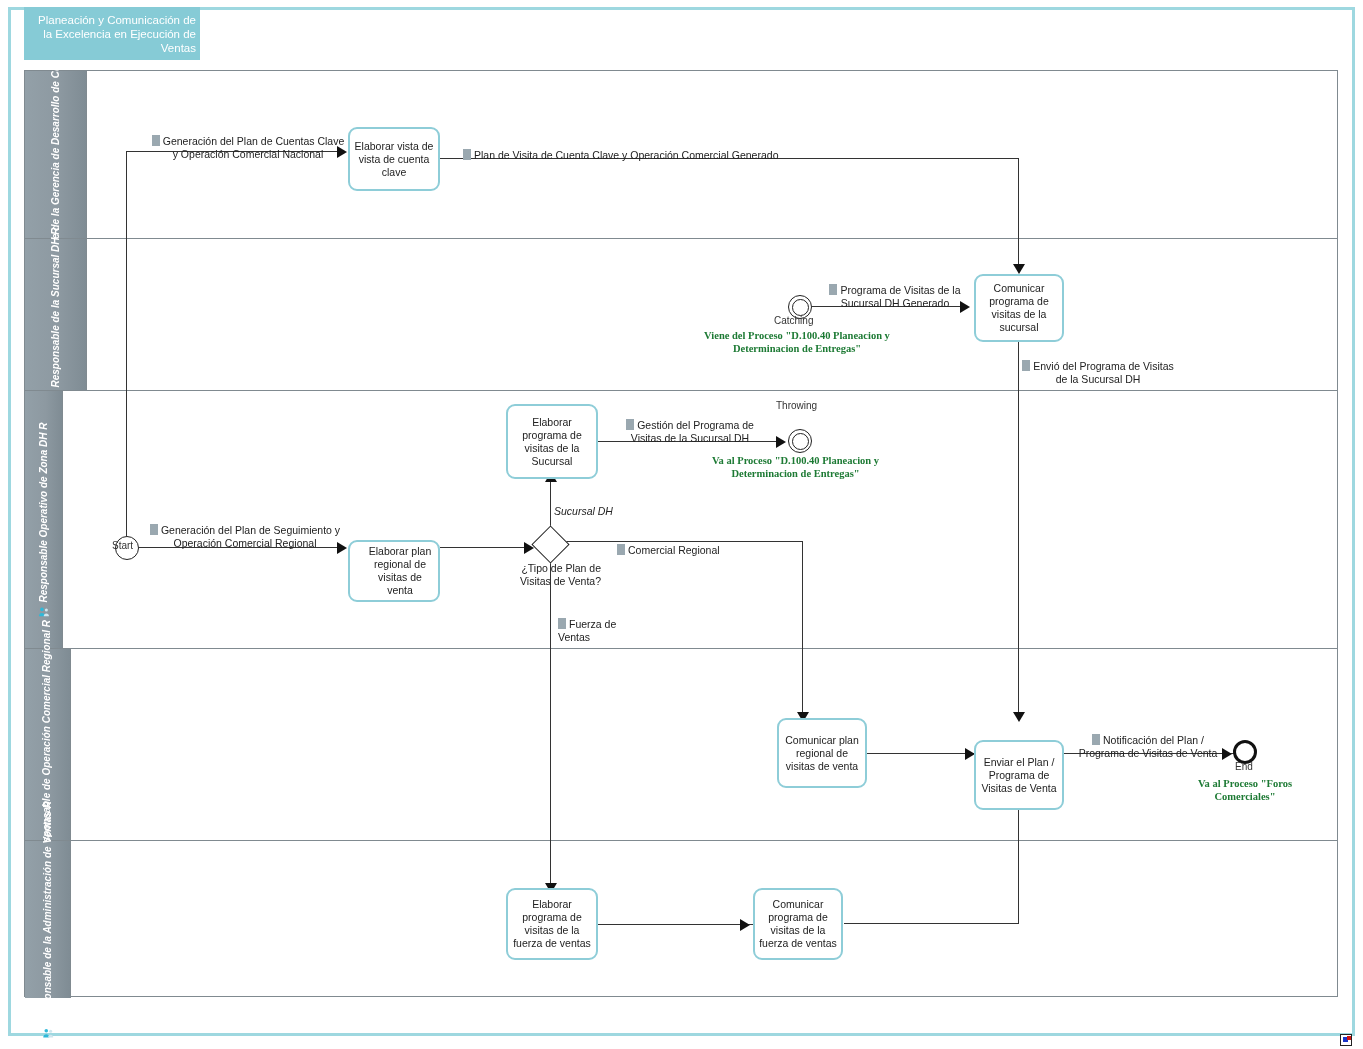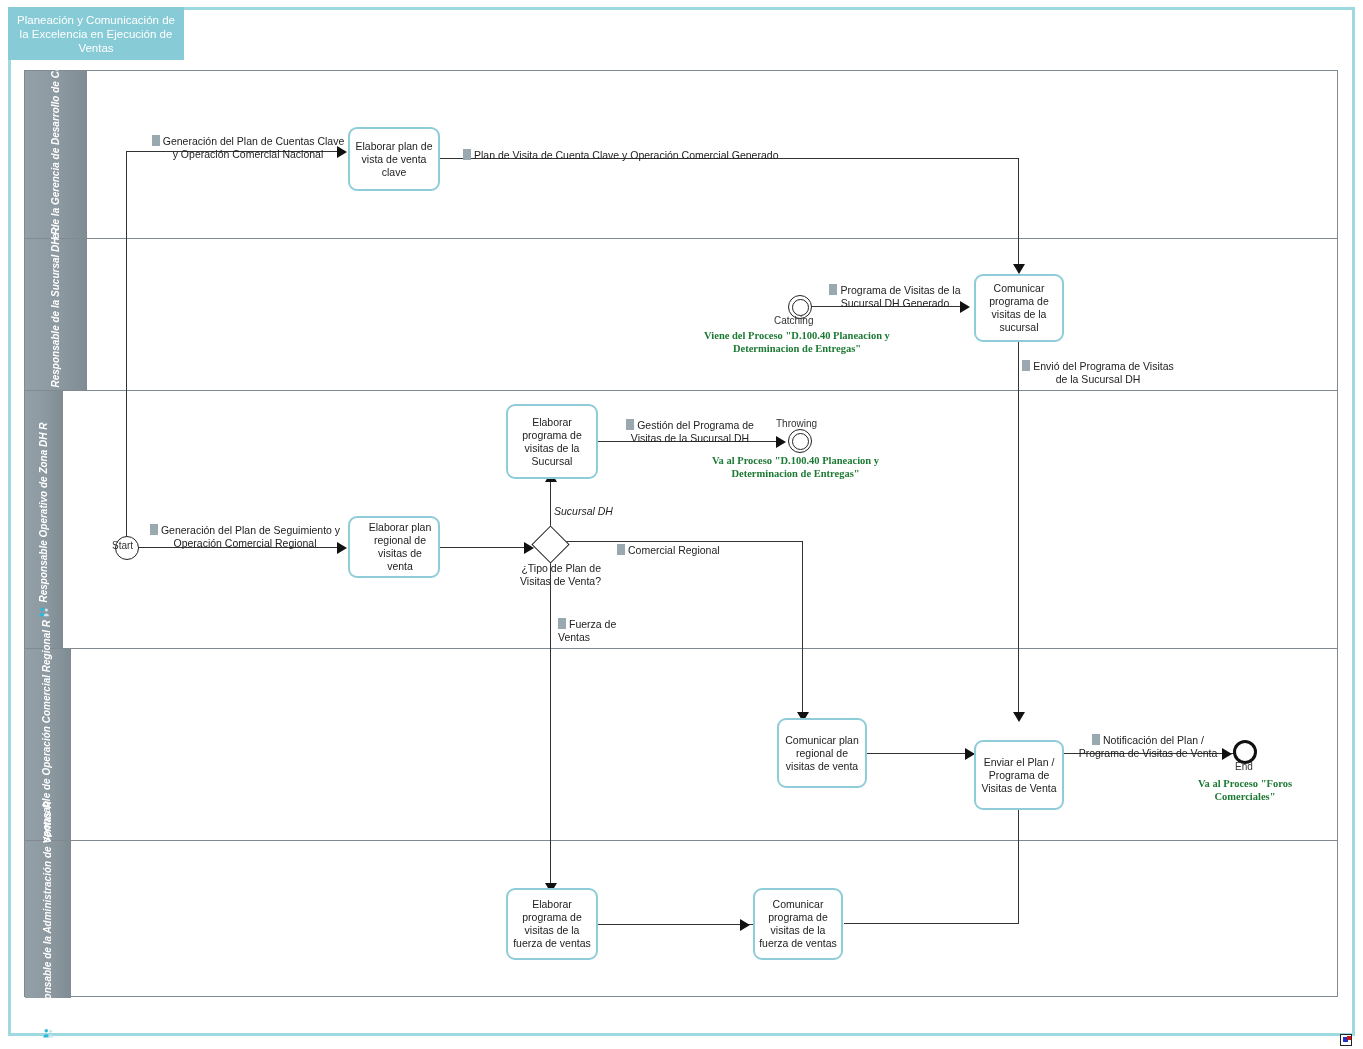--- a/index.html
+++ b/index.html
@@ -7,23 +7,23 @@
 
   #canvas{position:absolute;left:0;top:0;width:1363px;height:1049px;}
 
   
   .process-frame{
     position:absolute;left:8px;top:7px;width:1347px;height:1029px;
     border:3px solid #9ed8e0;background:#ffffff;box-sizing:border-box;
   }
   
   .title-tab{
-    position:absolute;left:8px;top:7px;width:176px;height:53px;
+    position:absolute;left:24px;top:7px;width:176px;height:53px;
     background:#86cbd6;color:#ffffff;box-sizing:border-box;
-    display:flex;align-items:center;justify-content:center;text-align:center;
+    display:flex;align-items:center;justify-content:center;text-align:right;
     font-size:11.5px;line-height:14px;padding:2px 4px;z-index:6;
   }
 
   
   .pool{
     position:absolute;left:24px;top:70px;width:1314px;height:927px;
     box-sizing:border-box;border:1px solid #808a90;background:#ffffff;
   }
   .lane{position:absolute;left:0;box-sizing:border-box;border-bottom:1px solid #808a90;width:100%;}
   .lane:last-child{border-bottom:none;}
@@ -219,41 +219,41 @@
   <div class="ln h" style="left:1064px;top:753px;width:170px;"></div>
   <div class="arrow r" style="left:1222px;top:748px;"></div>
 
   <div class="ln h" style="left:598px;top:924px;width:158px;"></div>
   <div class="arrow r" style="left:740px;top:919px;"></div>
 
   <div class="ln h" style="left:844px;top:923px;width:175px;"></div>
   <div class="ln v" style="left:1018px;top:800px;height:124px;"></div>
   <div class="arrow u" style="left:1013px;top:783px;"></div>
 
-  <div class="task" style="left:348px;top:127px;width:92px;height:64px;">Elaborar plan de vista de venta clave</div>
+  <div class="task" style="left:348px;top:127px;width:92px;height:64px;">Elaborar vista de vista de cuenta clave</div>
   <div class="task" style="left:974px;top:274px;width:90px;height:68px;">Comunicar programa de visitas de la sucursal</div>
   <div class="task" style="left:506px;top:404px;width:92px;height:75px;">Elaborar programa de visitas de la Sucursal</div>
-  <div class="task" style="left:348px;top:516px;width:92px;height:62px;padding-left:16px;">Elaborar plan regional de visitas de venta</div>
+  <div class="task" style="left:348px;top:540px;width:92px;height:62px;padding-left:16px;">Elaborar plan regional de visitas de venta</div>
   <div class="task" style="left:753px;top:718px;width:90px;height:70px;margin-left:24px;">Comunicar plan regional de visitas de venta</div>
   <div class="task" style="left:974px;top:740px;width:90px;height:70px;">Enviar el Plan / Programa de Visitas de Venta</div>
   <div class="task" style="left:506px;top:888px;width:92px;height:72px;">Elaborar programa de visitas de la fuerza de ventas</div>
   <div class="task" style="left:753px;top:888px;width:90px;height:72px;">Comunicar programa de visitas de la fuerza de ventas</div>
 
   <div class="ev start" style="left:115px;top:536px;width:24px;height:24px;"></div>
   <div class="ev-label" style="left:112px;top:540px;">Start</div>
 
   <div class="ev inter" style="left:788px;top:295px;width:24px;height:24px;">
       <span class="inner"></span>
     </div>
   <div class="ev-label" style="left:774px;top:315px;">Catching</div>
 
   <div class="ev inter" style="left:788px;top:429px;width:24px;height:24px;">
       <span class="inner"></span>
     </div>
-  <div class="ev-label" style="left:776px;top:418px;">Throwing</div>
+  <div class="ev-label" style="left:776px;top:400px;">Throwing</div>
 
   <div class="ev end" style="left:1233px;top:740px;width:24px;height:24px;"></div>
   <div class="ev-label" style="left:1235px;top:761px;">End</div>
 
   <div class="gw" style="left:537px;top:531px;width:27px;height:27px;"></div>
   <div class="plainlbl" style="left:501px;top:562px;width:100px;text-align:right;">¿Tipo de Plan de Visitas de Venta?</div>
 
   <div class="flowlbl" style="left:148px;top:122px;width:200px;">
     <span class="msg-ico"></span><span>Generación del Plan de Cuentas Clave y Operación Comercial Nacional</span>
   </div>

